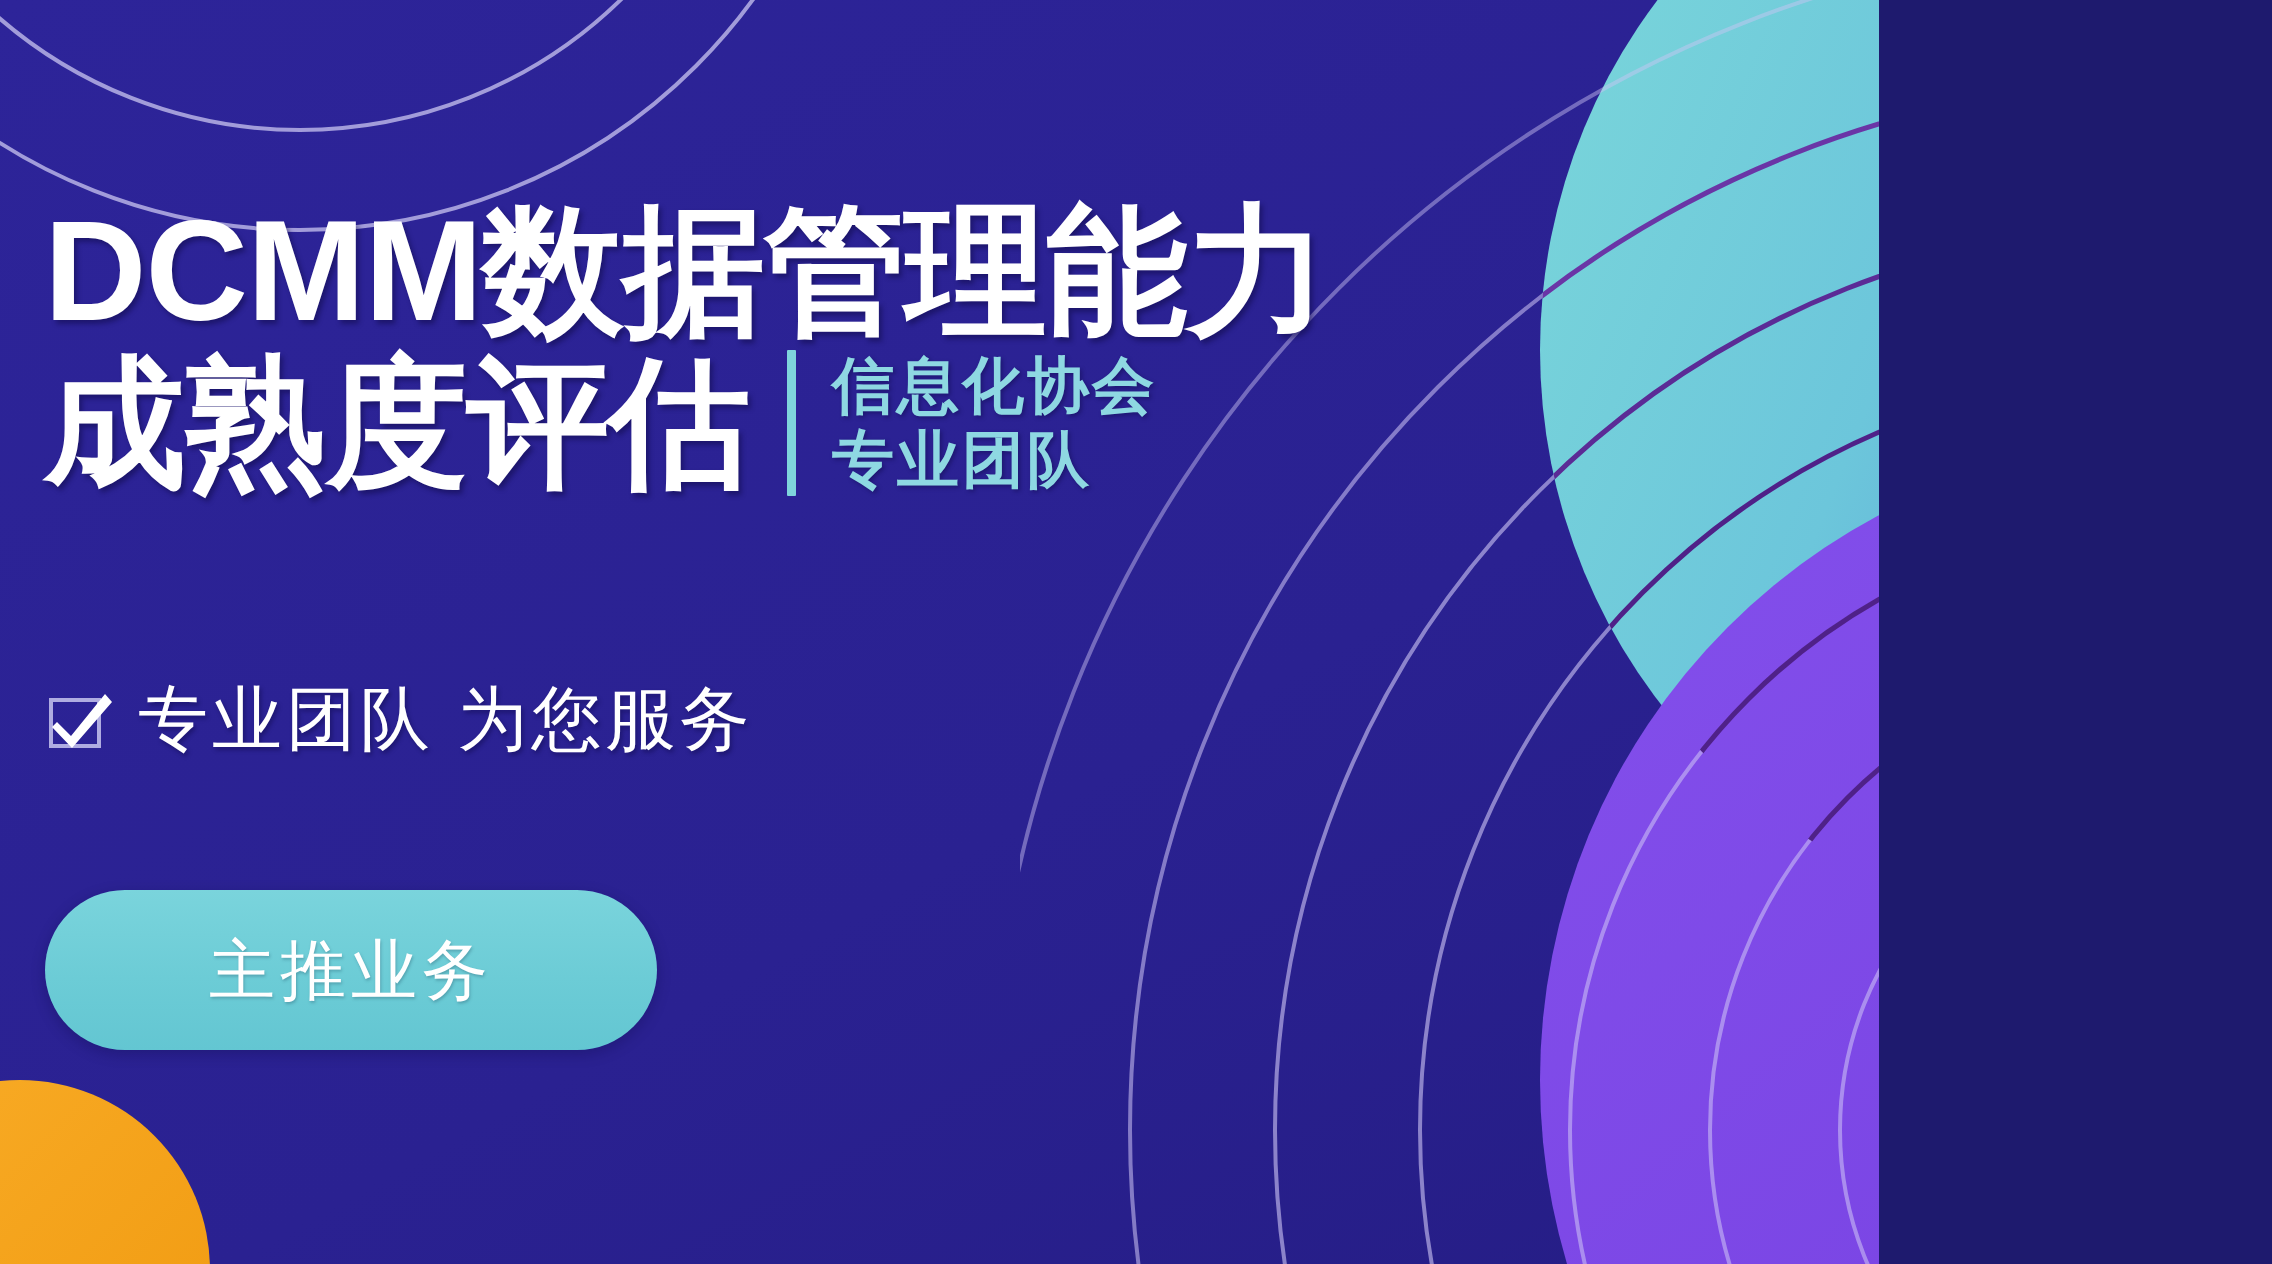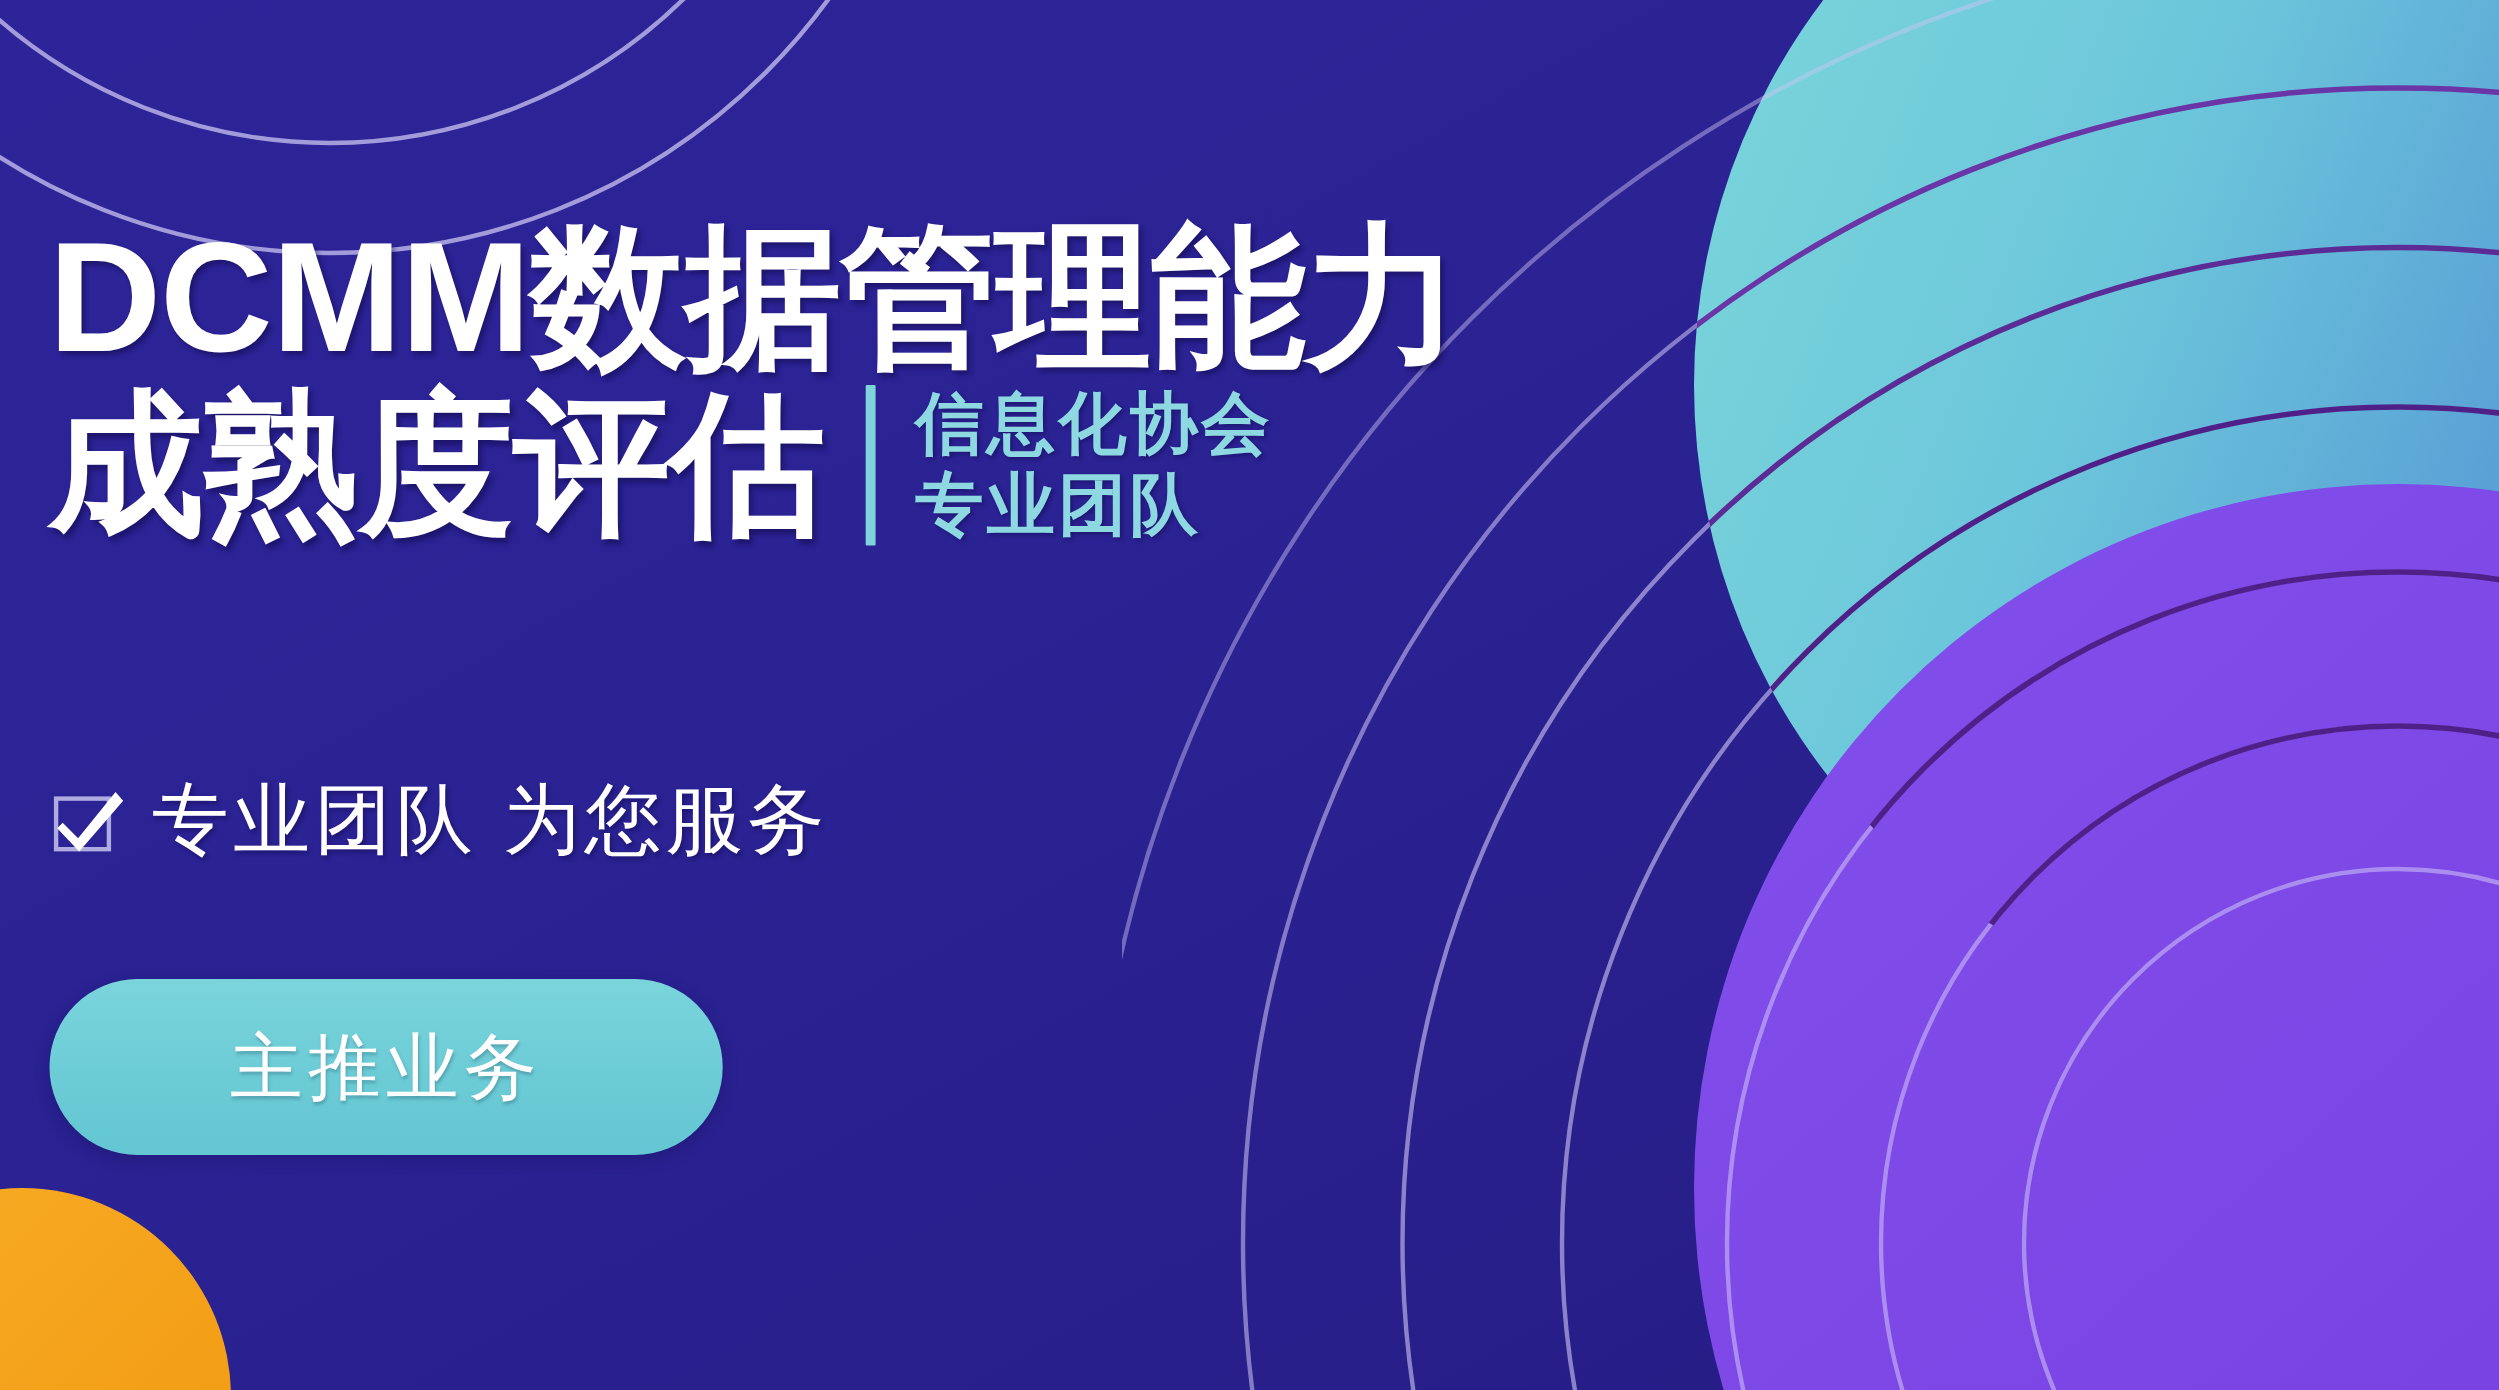--- a/index.html
+++ b/index.html
@@ -2,21 +2,21 @@
 <html><head>
 <meta charset="utf-8">
 <style>
   html, body {
     margin: 0;
     padding: 0;
     background: #1e1a6e;
   }
   #banner {
     position: relative;
-    width: 2272px;
+    width: 1879px;
     height: 1264px;
     overflow: hidden;
     background: #2a2191;
     font-family: "Liberation Sans", "DejaVu Sans", sans-serif;
     user-select: none;
   }
 
   
   #bg-art {
     position: absolute;
@@ -88,21 +88,21 @@
     color: #8ed8e2;
     letter-spacing: 3px;
     white-space: nowrap;
     text-shadow: 2px 2px 4px rgba(10, 6, 60, 0.4);
   }
 
   
   .tagline-row {
     position: absolute;
     left: 46px;
-    top: 706px;
+    top: 680px;
     display: flex;
     align-items: center;
     text-align: center;
   }
 
   .check-icon {
     position: relative;
     width: 66px;
     height: 66px;
     flex: none;

